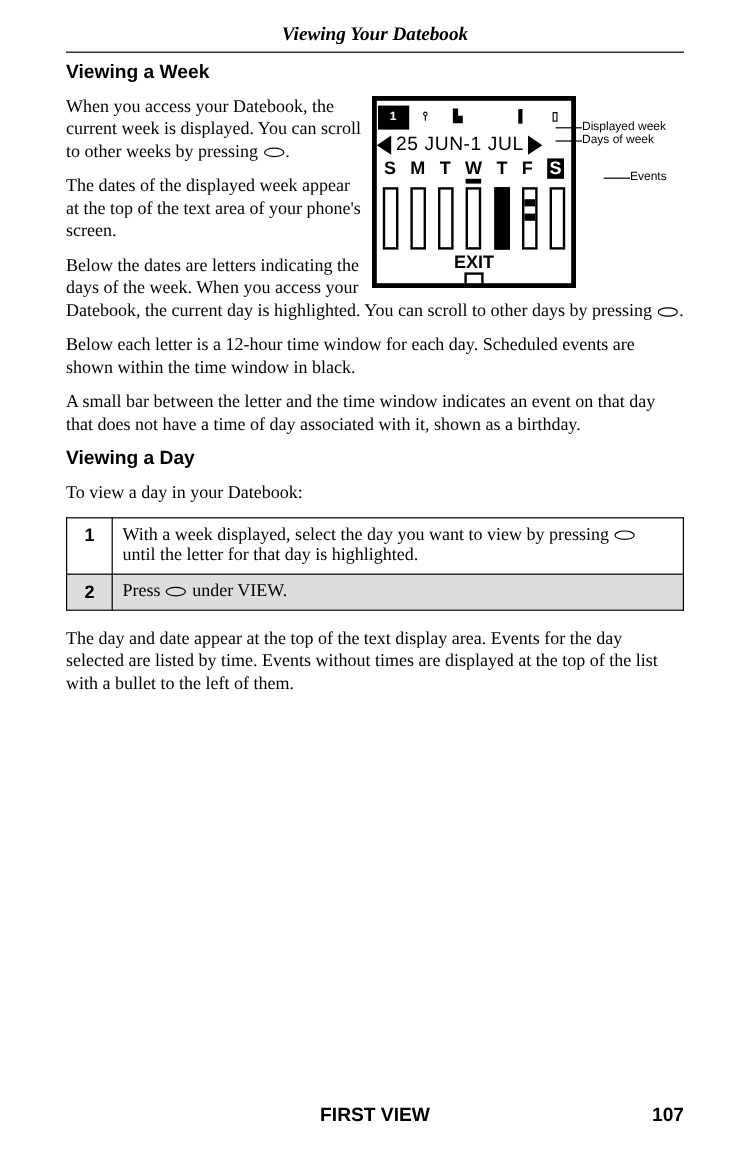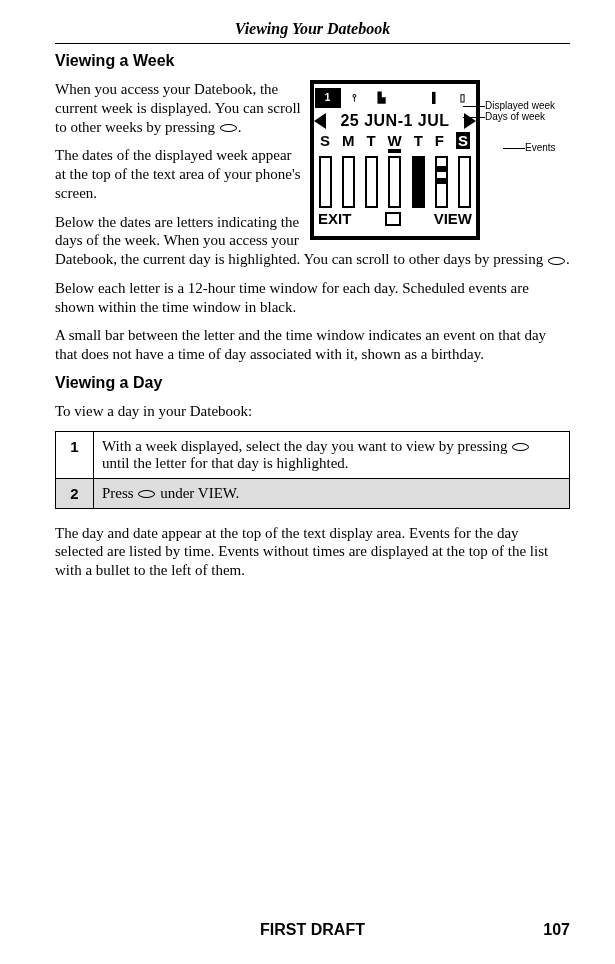--- a/index.html
+++ b/index.html
@@ -68,23 +68,23 @@
       text-align: center;
       line-height: 20px;
     }
     .topicon.box1 {
       background: #000;
       color: #fff;
     }
     .phone-weekdate {
       display: flex;
       align-items: center;
-      justify-content: space-between;
+      justify-content: flex-start;
       gap: 2px;
-      font-weight: 700;
+      font-weight: 400;
       font-size: 16px;
       letter-spacing: 0.5px;
     }
     .tri {
       width: 0; height: 0;
       display: inline-block;
     }
     .tri-left {
       border-top: 8px solid transparent;
       border-bottom: 8px solid transparent;
@@ -140,20 +140,21 @@
       position: absolute; left: 0; right: 0;
       top: 20px; height: 6px; background: #000;
     }
     .phone-softkeys {
       display: flex;
       justify-content: space-between;
       align-items: center;
       font-weight: 900;
       font-size: 15px;
       padding: 2px 4px 0 4px;
+      flex-direction: column;
     }
     .midicon {
       width: 16px; height: 14px; border: 2px solid #000;
     }
     .callouts {
       float: left;
       width: 85px;
       font-family: Arial, sans-serif;
       font-size: 10px;
       padding-left: 5px;
@@ -311,15 +312,15 @@
     <td><span>Press </span><span class="pill"></span><span> under VIEW.</span></td>
   </tr>
 </tbody>
   </table>
 
 <div class="body-text">
   <p>The day and date appear at the top of the text display area. Events for the day selected are listed by time. Events without times are displayed at the top of the list with a bullet to the left of them.</p>
 </div>
 
 <div class="footer">
-  <span>FIRST DRAFT</span>
+  <span>FIRST VIEW</span>
   <span class="pagenum">107</span>
 </div>
 
 </body></html>

